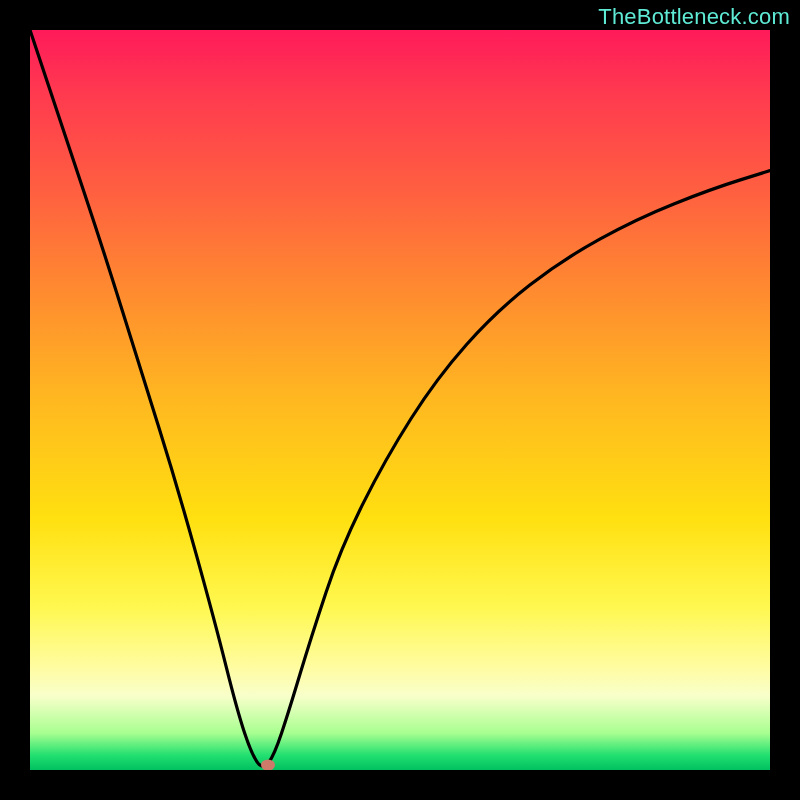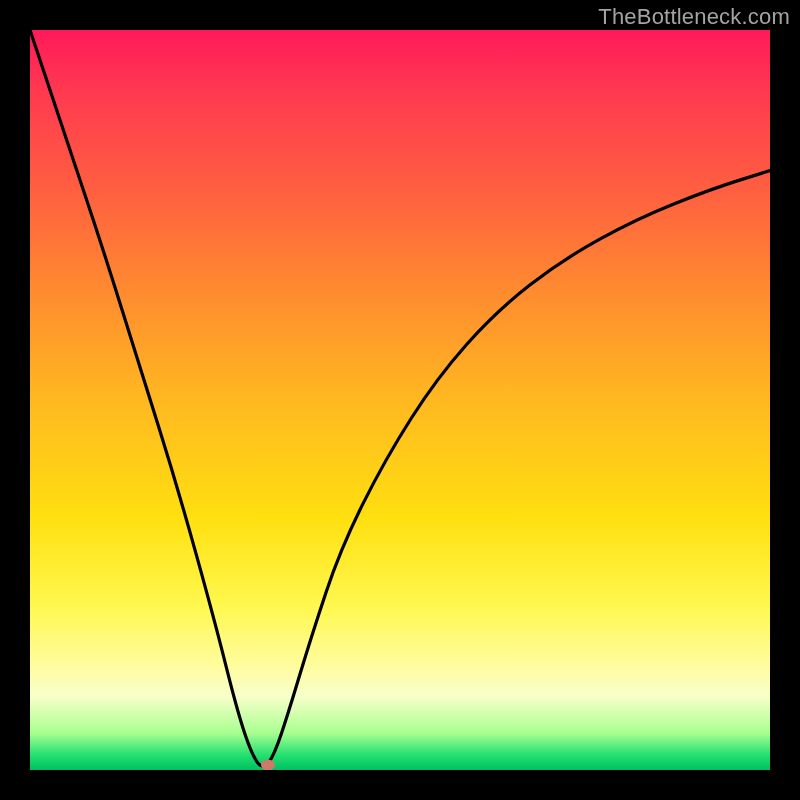--- a/index.html
+++ b/index.html
@@ -14,21 +14,21 @@
   .frame {
     position: relative;
     width: 800px;
     height: 800px;
     background: #000;
   }
   .watermark {
     position: absolute;
     top: 4px;
     right: 10px;
-    color: #a3a3a3;
+    color: #5eead4;
     font-size: 22px;
     font-weight: 500;
     letter-spacing: 0.2px;
     z-index: 20;
     user-select: none;
   }
   .plot-area {
     position: absolute;
     left: 30px;
     top: 30px;

